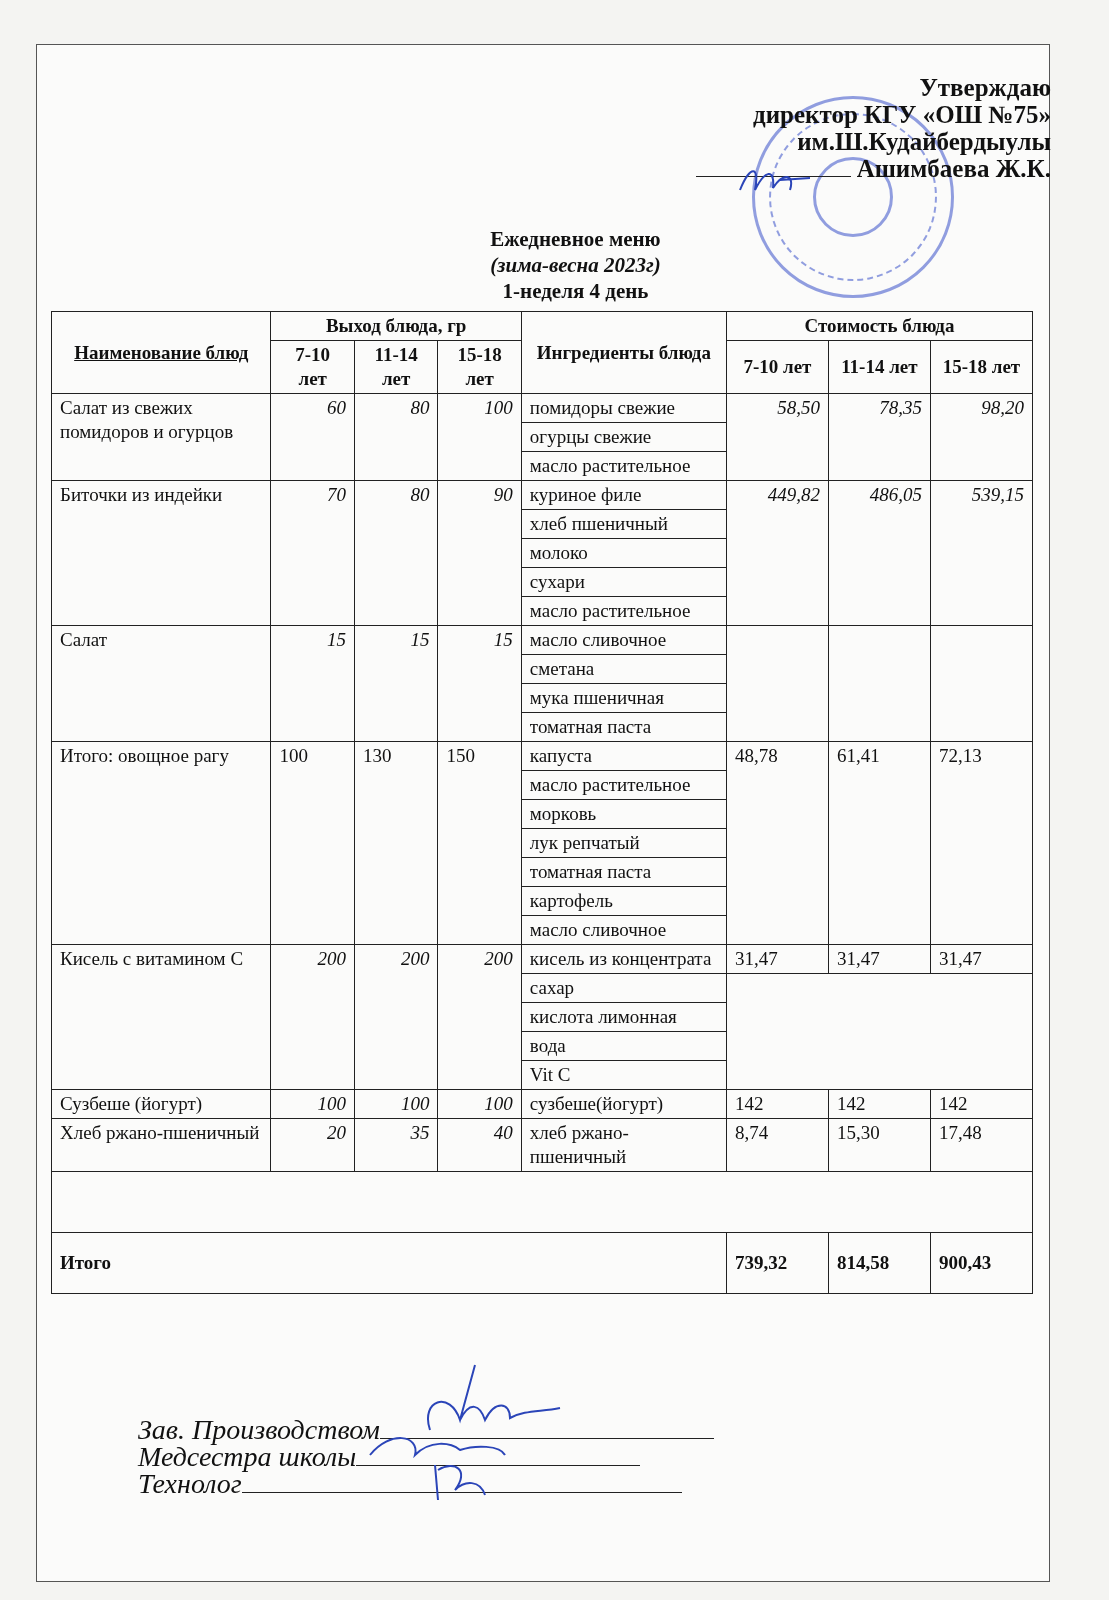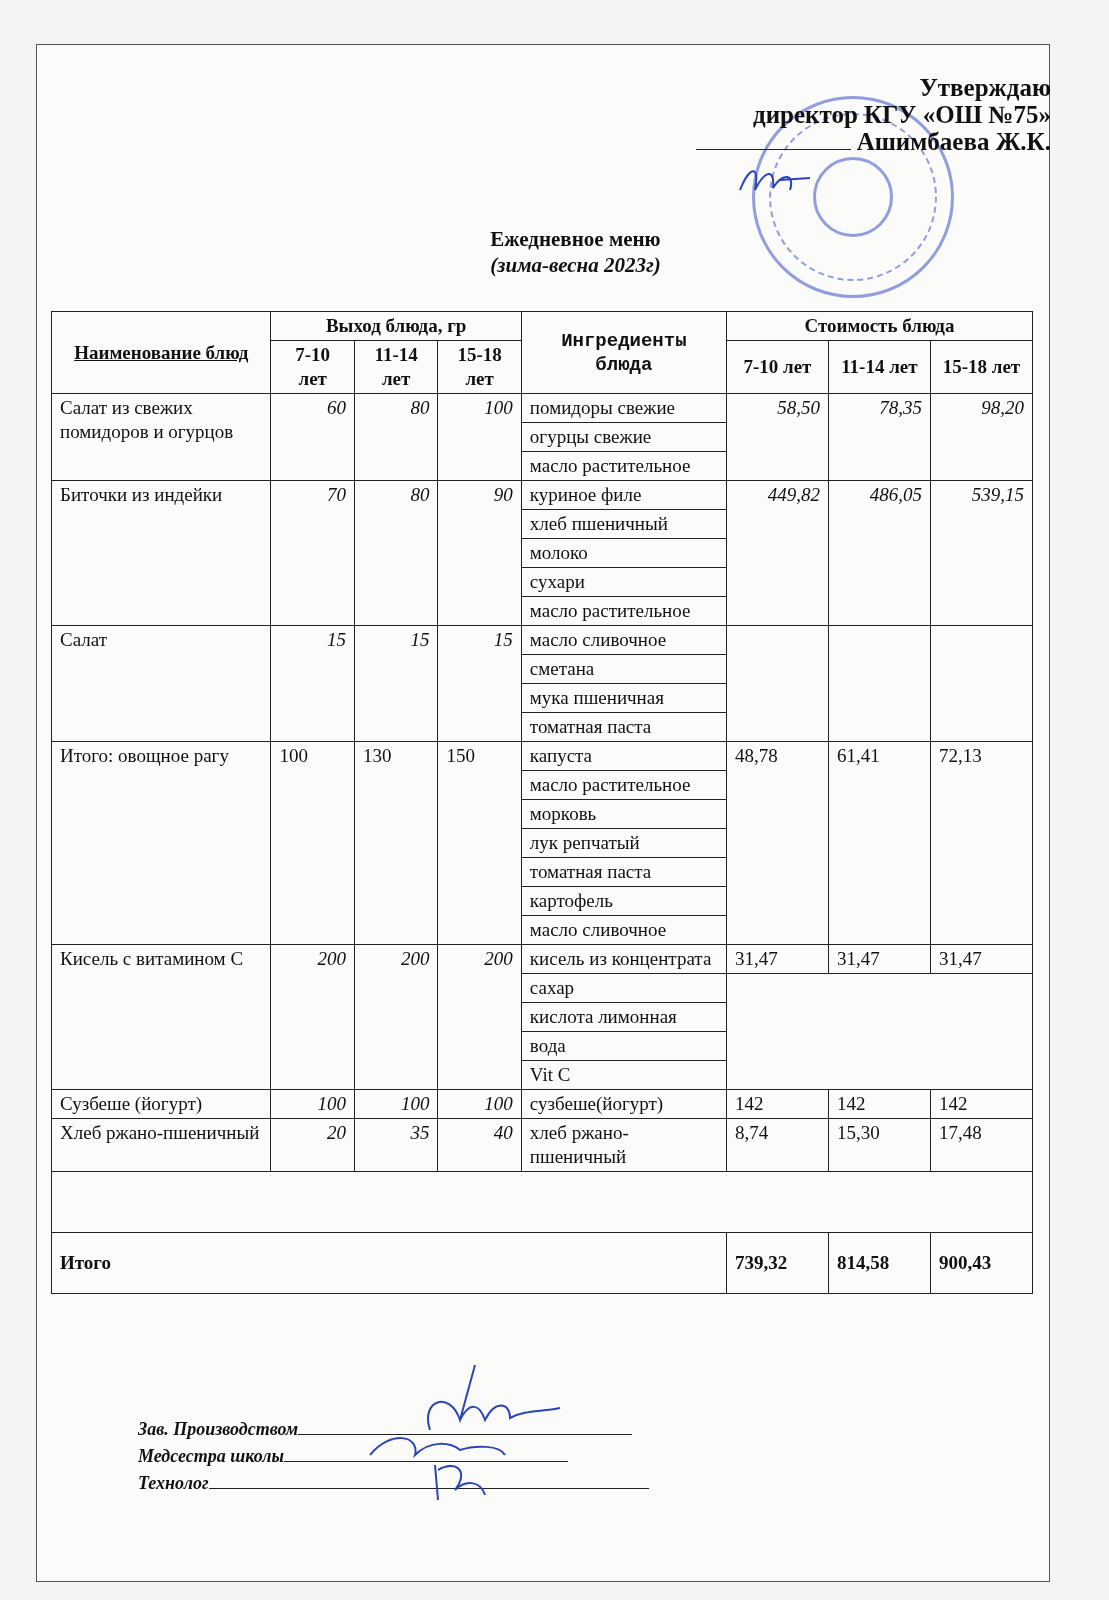--- a/index.html
+++ b/index.html
@@ -36,54 +36,56 @@
   table.menu {
     position: absolute; left: 51px; top: 311px; width: 982px;
     border-collapse: collapse; font-size: 19px; z-index: 1;
   }
   table.menu td, table.menu th {
     border: 1.5px solid #222; padding: 2px 8px; vertical-align: top; line-height: 24px;
   }
   table.menu th { font-weight: bold; text-align: center; vertical-align: middle; }
   .c-name { width: 196px; text-decoration: underline; }
   .c-out { width: 64px; }
-  .c-ing { width: 182px; font-family: Liberation Mono, monospace; }
+  .c-ing { width: 182px; }
   .c-cost { width: 82px; }
   td.num { text-align: right; font-style: italic; }
   td.numl { text-align: left; }
   tr.total td { font-weight: bold; height: 56px; vertical-align: middle; }
   tr.blank td { height: 56px; }
   .signs {
-    position: absolute; left: 138px; top: 1416px; font-style: italic; font-weight: bold; font-size: 18px; line-height: 27px;
+    position: absolute; left: 138px; top: 1416px; font-style: italic; font-weight: normal; font-size: 28px; line-height: 27px;
   }
   .signs .line { display: inline-block; border-bottom: 1.5px solid #222; vertical-align: baseline; }
   .sig-svg { position: absolute; z-index: 4; }
 </style>
 </head>
 <body>
 
 <div class="paper"></div>
 
 <div class="stamp">
   <div class="inner"></div>
 </div>
 
 <svg class="sig-svg" style="left:735px; top:160px;" width="90" height="40" viewBox="0 0 90 40">
   <path d="M5 30 C 15 5, 25 5, 20 30 C 30 10, 40 8, 38 28 C 48 12, 60 14, 55 30 M 45 20 L 75 18" stroke="#2b45b8" stroke-width="2" fill="none"></path>
 </svg>
 
 <div class="approve">
   <div>Утверждаю</div>
   <div>директор КГУ «ОШ №75»</div>
+  <div>им.Ш.Кудайбердыулы</div>
   <div><span class="sigline"></span><span>Ашимбаева Ж.К.</span></div>
 </div>
 
 <div class="title-block">
   <div>Ежедневное меню</div>
   <div class="sub">(зима-весна 2023г)</div>
+  <div>1-неделя 4 день</div>
 </div>
 
 <table class="menu">
   <thead>
     <tr>
       <th class="c-name" rowspan="2">Наименование блюд</th>
       <th colspan="3">Выход блюда, гр</th>
       <th class="c-ing" rowspan="2">Ингредиенты блюда</th>
       <th colspan="3">Стоимость блюда</th>
     </tr>

